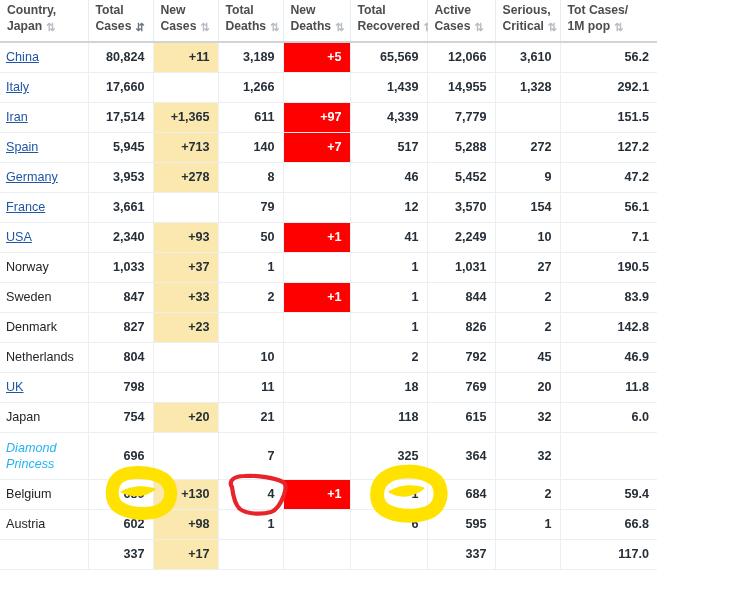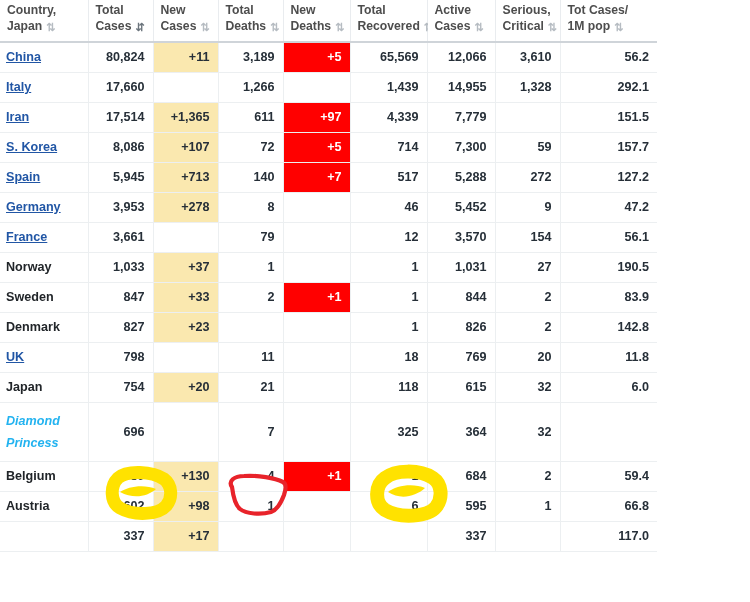--- a/index.html
+++ b/index.html
@@ -78,32 +78,32 @@
     font-size: 12.6px;
     color: #262f38;
     height: 15px;
     line-height: 15px;
   }
   tbody td:last-child { border-right: none; margin-top: 36px; }
   tbody tr:first-child td { border-top: none; }
 
   td.country {
     text-align: left;
-    font-weight: bold;
+    font-weight: normal;
     color: #212529;
   }
   td.country a {
     color: #2156a5;
     text-decoration: underline;
   }
   td.country.plain { color: #212529; }
   td.country.ship {
     color: #23b3f0;
     font-style: italic;
-    line-height: 22px;
+    line-height: 16px;
   }
 
   td.newcases { background: #fae8af; margin-top: 40px; }
   td.newcases.empty { background: #ffffff; }
   td.newdeaths.has { background: #ff0000; color: #ffffff; }
 
   
   #annotations {
     position: absolute;
     left: 0; top: 0;
@@ -196,31 +196,20 @@
           <td>17,514</td>
           <td class="newcases">+1,365</td>
           <td>611</td>
           <td class="newdeaths has">+97</td>
           <td>4,339</td>
           <td>7,779</td>
           <td></td>
           <td>151.5</td>
         </tr>
         <tr>
-          <td class="country"><a href="#">S. Korea</a></td>
-          <td>8,086</td>
-          <td class="newcases">+107</td>
-          <td>72</td>
-          <td class="newdeaths has">+5</td>
-          <td>714</td>
-          <td>7,300</td>
-          <td>59</td>
-          <td>157.7</td>
-        </tr>
-        <tr>
           <td class="country"><a href="#">Spain</a></td>
           <td>5,945</td>
           <td class="newcases">+713</td>
           <td>140</td>
           <td class="newdeaths has">+7</td>
           <td>517</td>
           <td>5,288</td>
           <td>272</td>
           <td>127.2</td>
         </tr>
@@ -240,20 +229,31 @@
           <td>3,661</td>
           <td class="newcases empty"></td>
           <td>79</td>
           <td class="newdeaths"></td>
           <td>12</td>
           <td>3,570</td>
           <td>154</td>
           <td>56.1</td>
         </tr>
         <tr>
+          <td class="country"><a href="#">USA</a></td>
+          <td>2,340</td>
+          <td class="newcases">+93</td>
+          <td>50</td>
+          <td class="newdeaths has">+1</td>
+          <td>41</td>
+          <td>2,249</td>
+          <td>10</td>
+          <td>7.1</td>
+        </tr>
+        <tr>
           <td class="country plain"><span>Norway</span></td>
           <td>1,033</td>
           <td class="newcases">+37</td>
           <td>1</td>
           <td class="newdeaths"></td>
           <td>1</td>
           <td>1,031</td>
           <td>27</td>
           <td>190.5</td>
         </tr>
@@ -271,20 +271,31 @@
         <tr>
           <td class="country plain"><span>Denmark</span></td>
           <td>827</td>
           <td class="newcases">+23</td>
           <td></td>
           <td class="newdeaths"></td>
           <td>1</td>
           <td>826</td>
           <td>2</td>
           <td>142.8</td>
+        </tr>
+        <tr>
+          <td class="country plain"><span>Netherlands</span></td>
+          <td>804</td>
+          <td class="newcases empty"></td>
+          <td>10</td>
+          <td class="newdeaths"></td>
+          <td>2</td>
+          <td>792</td>
+          <td>45</td>
+          <td>46.9</td>
         </tr>
         <tr>
           <td class="country"><a href="#">UK</a></td>
           <td>798</td>
           <td class="newcases empty"></td>
           <td>11</td>
           <td class="newdeaths"></td>
           <td>18</td>
           <td>769</td>
           <td>20</td>

